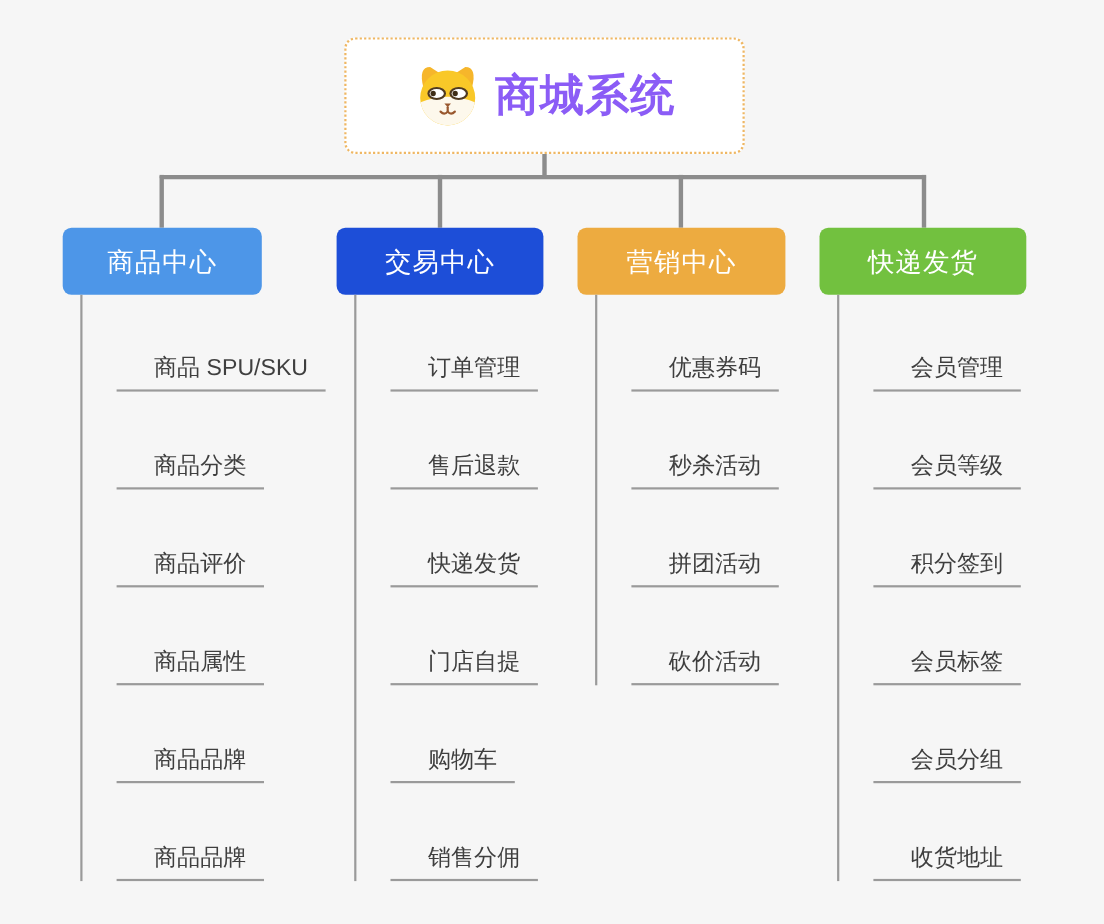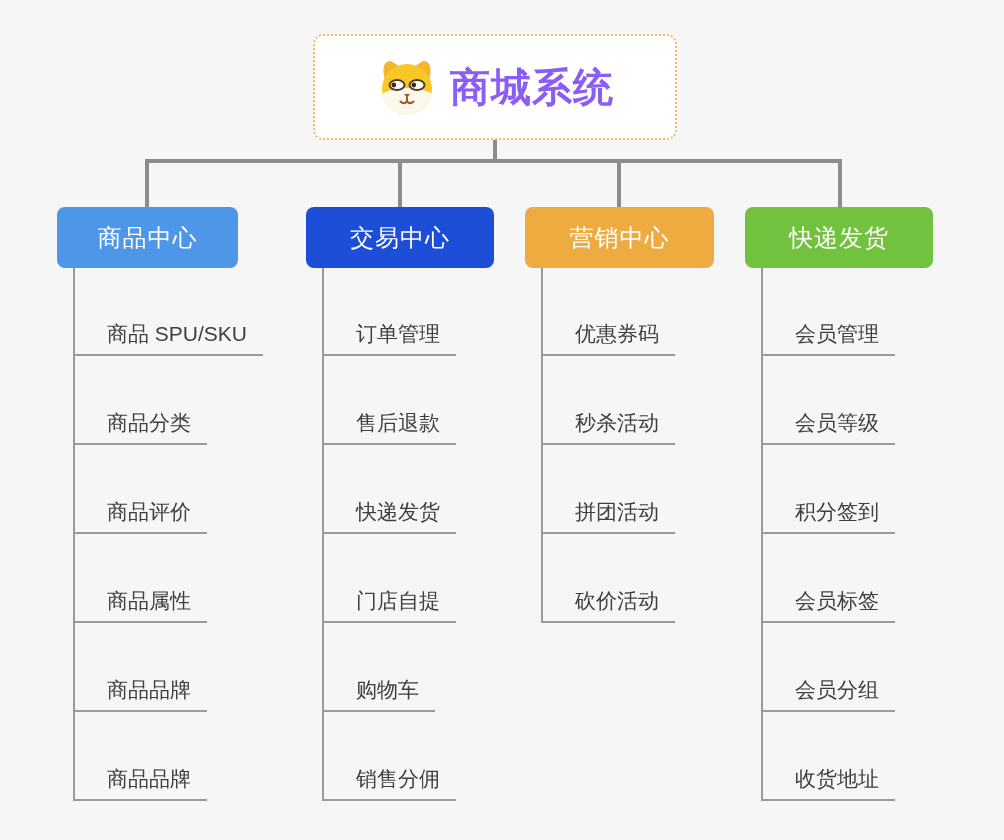--- a/index.html
+++ b/index.html
@@ -49,21 +49,21 @@
     border-radius: 8px;
     display: flex; align-items: center; justify-content: center;
     color: #FFFFFF; font-size: 24px; letter-spacing: 1px;
   }
 
   
   .leaves {
     margin-left: 16px;
     border-left: 2px solid #9A9A9A;
   }
-  .leaf { height: 89px; display: flex; align-items: flex-end; }
+  .leaf { height: 89px; display: flex; align-items: flex-end; margin-left: 33px; }
   .leaf:first-child { height: 88px; }
   .leaf-label {
     display: block; white-space: nowrap;
     font-size: 21px; color: #3F3F3F;
     padding: 0 16px 6px 34px;
     margin-left: -2px;
     border-bottom: 2px solid #9A9A9A;
   }
 </style>
 </head>

